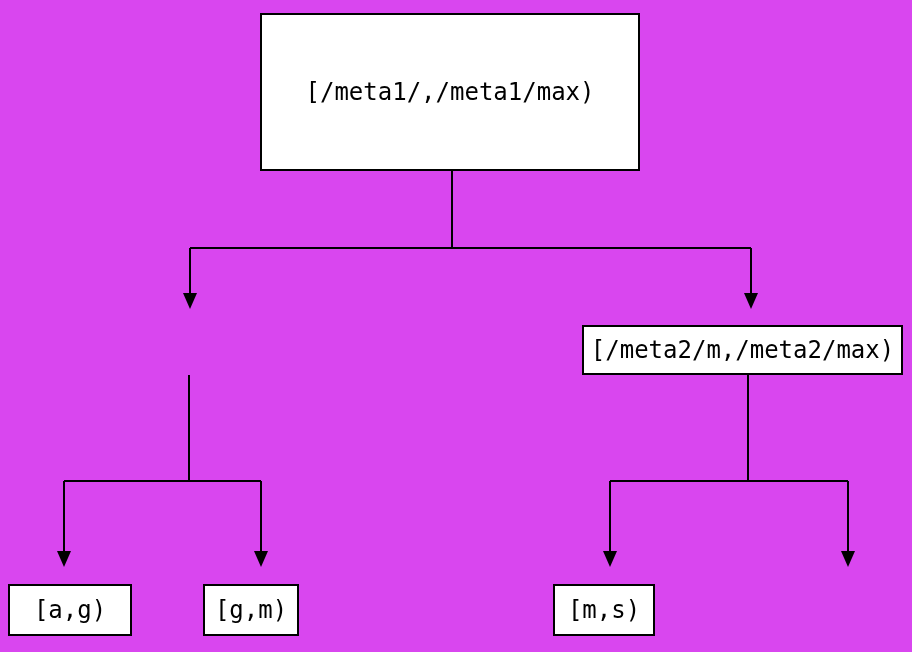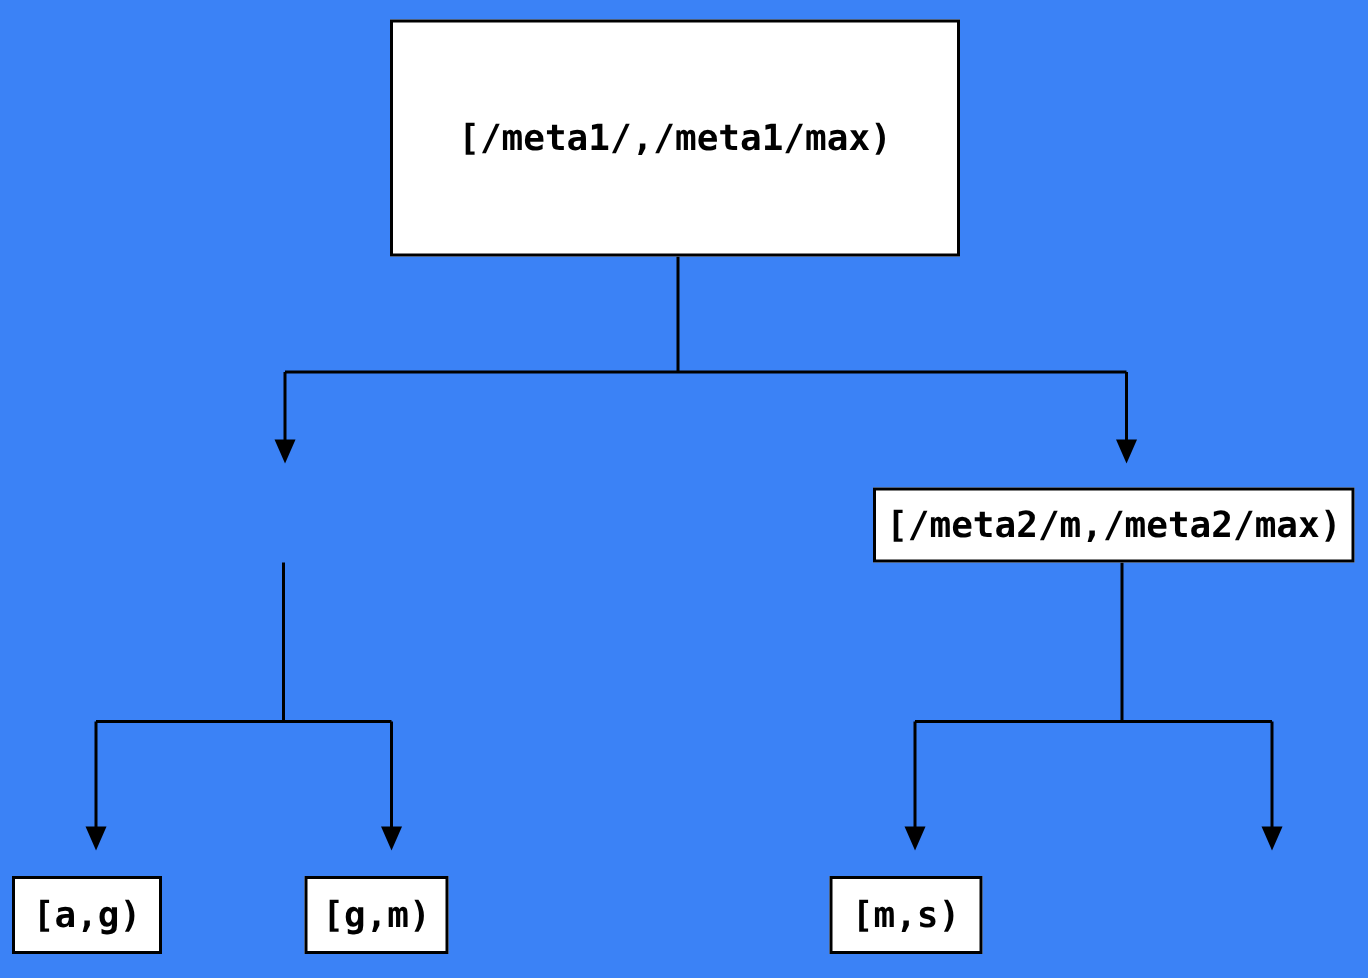--- a/index.html
+++ b/index.html
@@ -4,23 +4,22 @@
 <style>
   * { margin: 0; padding: 0; box-sizing: border-box; }
   html, body {
     background: #ffffff;
     font-family: "DejaVu Sans Mono", "Liberation Mono", monospace;
   }
   .canvas {
     position: relative;
     width: 912px;
     height: 652px;
-    background: #3b82f6;
+    background: #d946ef;
     overflow: hidden;
-    font-weight: bold;
   }
   .edges {
     position: absolute;
     left: 0; top: 0;
     width: 912px; height: 652px;
   }
   .edges path, .edges line {
     stroke: #000000;
     stroke-width: 2;
     fill: none;
@@ -37,21 +36,21 @@
     display: flex;
     align-items: center;
     justify-content: center;
     font-size: 24px;
     line-height: 1;
     white-space: nowrap;
   }
   .node-root   { left: 260px; top: 13px;  width: 380px; height: 158px; }
   .node-l2a    { left: 21px;  top: 325px; width: 326px; height: 50px; }
   .node-l2b    { left: 582px; top: 325px; width: 321px; height: 50px; }
-  .node-leaf0  { left: 8px;   top: 584px; width: 100px; height: 52px; }
+  .node-leaf0  { left: 8px;   top: 584px; width: 124px; height: 52px; }
   .node-leaf1  { left: 203px; top: 584px; width: 96px;  height: 52px; }
   .node-leaf2  { left: 553px; top: 584px; width: 102px; height: 52px; }
   .node-leaf3  { left: 778px; top: 584px; width: 125px; height: 52px; }
 </style>
 </head>
 <body>
 
 <div class="canvas">
 
   <svg class="edges" viewBox="0 0 912 652" xmlns="http://www.w3.org/2000/svg">

